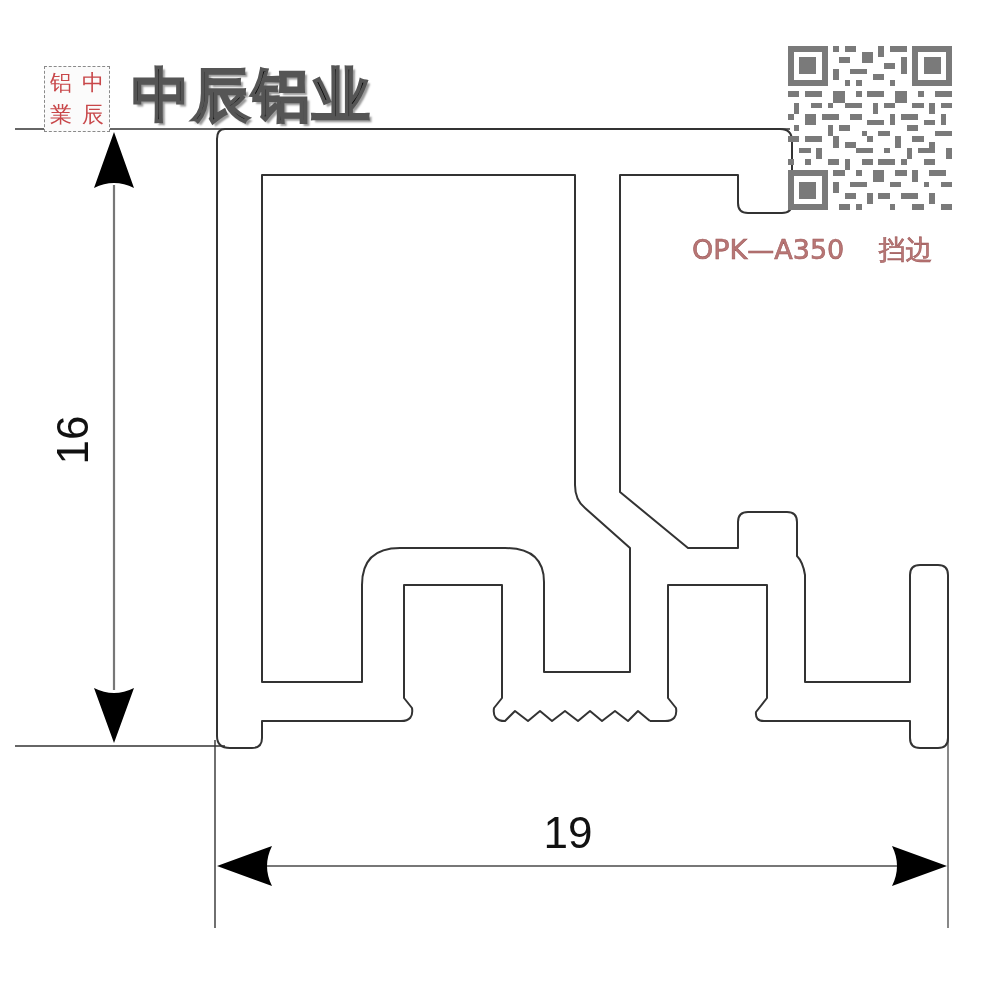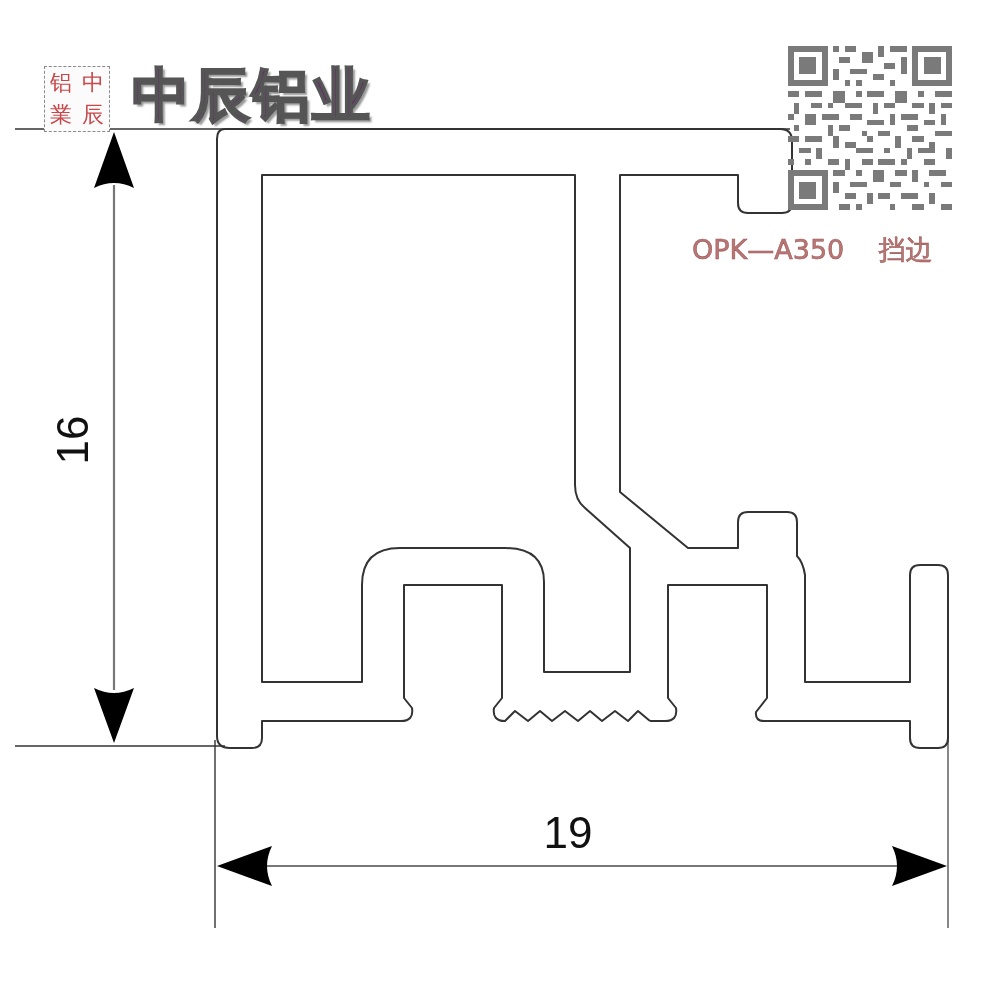--- a/index.html
+++ b/index.html
@@ -5,21 +5,21 @@
   html, body { margin: 0; padding: 0; background: #ffffff; }
   body { width: 1000px; height: 1000px; position: relative; overflow: hidden;
          font-family: "DejaVu Sans", sans-serif; }
   #canvas { position: absolute; left: 0; top: 0; width: 1000px; height: 1000px; }
   .logo-stamp { position: absolute; left: 44px; top: 66px; width: 66px; height: 66px;
                 background: #fbfbfb; border: 1px dashed #8a8a8a; box-sizing: border-box;
                 display: grid; grid-template-columns: 1fr 1fr; grid-template-rows: 1fr 1fr;
                 align-items: center; justify-items: center; color: #c8474a;
                 font-family: "DejaVu Serif", serif; font-size: 22px; line-height: 1; }
   .brand-title { position: absolute; left: 132px; top: 66px; font-size: 58px; font-weight: bold;
-                 color: #701a75; letter-spacing: 2px; line-height: 1;
+                 color: #000000; letter-spacing: 2px; line-height: 1;
                  -webkit-text-stroke: 2px #555555;
                  text-shadow: 3px 3px 2px #9a9a9a; font-family: "DejaVu Sans", sans-serif; }
   .model-label { position: absolute; left: 692px; top: 232px; font-size: 27px; color: #b97675;
                  font-family: "DejaVu Sans", sans-serif; letter-spacing: 0px; white-space: pre;
                  -webkit-text-stroke: 0.6px #9c5a5a; }
   .dim-text { font-family: "Liberation Sans", sans-serif; font-size: 44px; fill: #111111; }
 </style>
 </head>
 <body>
 

